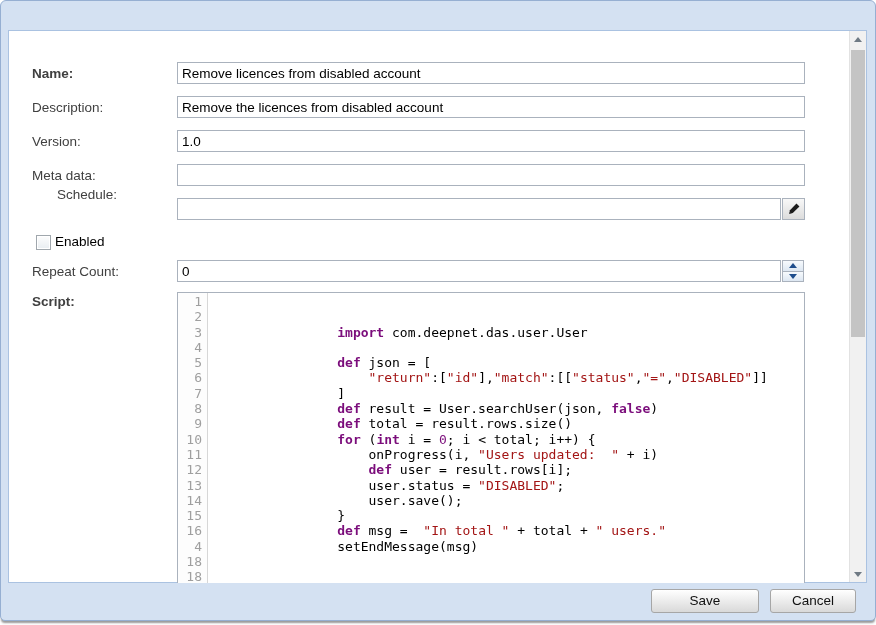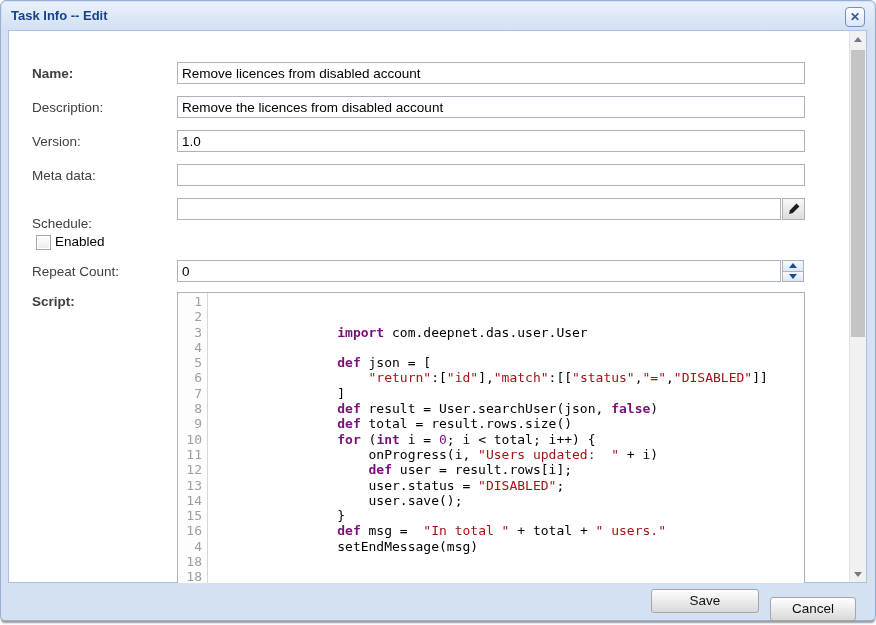--- a/index.html
+++ b/index.html
@@ -55,50 +55,44 @@
   .sb-up{top:0;} .sb-dn{bottom:0;}
   .sb-tri-up{width:0;height:0;border-left:4px solid transparent;border-right:4px solid transparent;border-bottom:5px solid #6f7a84;}
   .sb-tri-dn{width:0;height:0;border-left:4px solid transparent;border-right:4px solid transparent;border-top:5px solid #6f7a84;}
   .sb-thumb{position:absolute;left:1px;top:19px;width:14px;height:287px;background:#c4c4c4;cursor:pointer;}
   
   .footer{position:absolute;left:1px;right:1px;bottom:1px;height:36px;background:#d4e1f2;border-radius:0 0 5px 5px;}
   .btn{position:absolute;top:6px;height:24px;border:1px solid #a6a6a6;border-radius:3px;box-sizing:border-box;
        background:linear-gradient(#ffffff,#ececec 50%,#d9d9d9);font-family:"Liberation Sans",sans-serif;
        font-size:13.5px;color:#111;text-align:center;line-height:22px;cursor:pointer;}
   .btn-save{right:115px;width:108px;}
-  .btn-cancel{right:18px;width:86px;margin-top:8px;}
+  .btn-cancel{right:18px;width:86px;}
 </style>
 </head>
 <body>
 
 <div id="stage">
   <div class="frame">
 
-    <div class="titlebar">
-      <span>Task Info -- Edit</span>
-      <div class="close-btn">
-        <span>✕</span>
-      </div>
-    </div>
 
     <div class="body">
 
       <div class="row-label bold" style="top:35px;">Name:</div>
       <input class="txt" style="top: 31px;" value="Remove licences from disabled account">
 
       <div class="row-label" style="top:69px;">Description:</div>
       <input class="txt" style="top: 65px;" value="Remove the licences from disabled account">
 
       <div class="row-label" style="top:103px;">Version:</div>
       <input class="txt" style="top: 99px;" value="1.0">
 
       <div class="row-label" style="top:137px;">Meta data:</div>
       <input class="txt" style="top: 133px;" value="">
 
-      <div class="row-label" style="top:185px;">Schedule:</div>
+      <div class="row-label" style="top:156px;margin-left:25px;">Schedule:</div>
       <input class="txt short" style="top: 167px;" value="">
       <div class="trigger-btn" style="top:167px;">
         <span style="display:flex;">
           <svg width="14" height="14" viewBox="0 0 16 16">
             <path d="M10.8 1.6 L14.2 5 L6.6 12.6 L2.4 13.6 L3.4 9.4 Z" fill="#1c1c1c"></path>
             <path d="M2.9 13.1 L3.3 11.6 L4.4 12.7 Z" fill="#555"></path>
           </svg>
         </span>
       </div>
 

